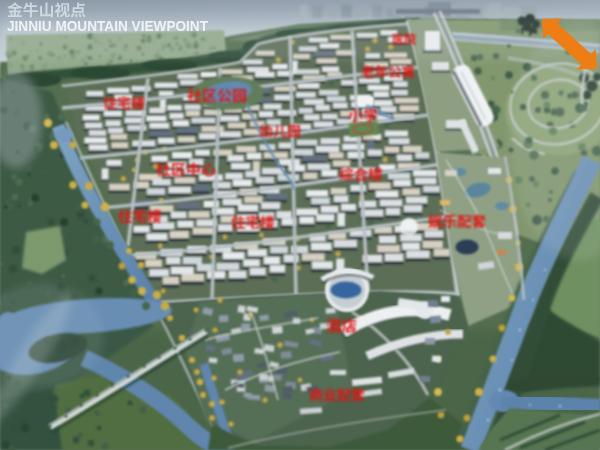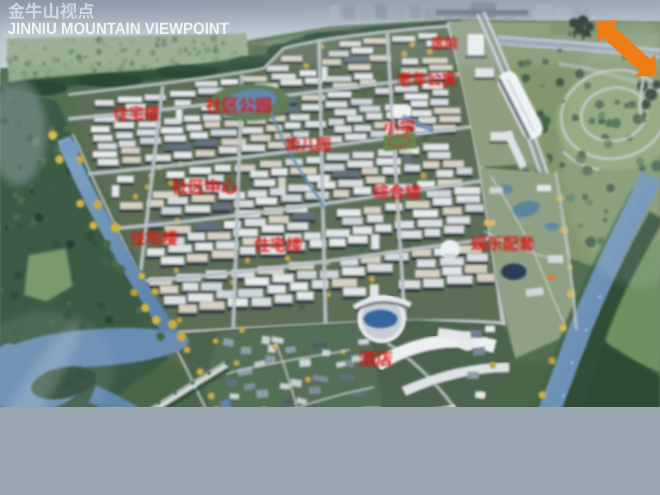--- a/index.html
+++ b/index.html
@@ -1,14 +1,14 @@
 <!DOCTYPE html>
 <html><head><meta charset="utf-8"><style>
 html,body{margin:0;padding:0;background:#9aa6b0;}
-#stage{position:relative;width:600px;height:370px;overflow:hidden;}
+#stage{position:relative;width:600px;height:450px;overflow:hidden;}
 </style></head>
 <body>
 <div id="stage">
 <svg width="600" height="450" viewBox="0 0 600 450">
 <defs>
 <linearGradient id="sky" x1="0" y1="0" x2="0.25" y2="1">
 <stop offset="0" stop-color="#8894a3"></stop>
           <stop offset="0.5" stop-color="#acb9c4"></stop>
           <stop offset="1" stop-color="#cfd9de"></stop>
 </linearGradient>

